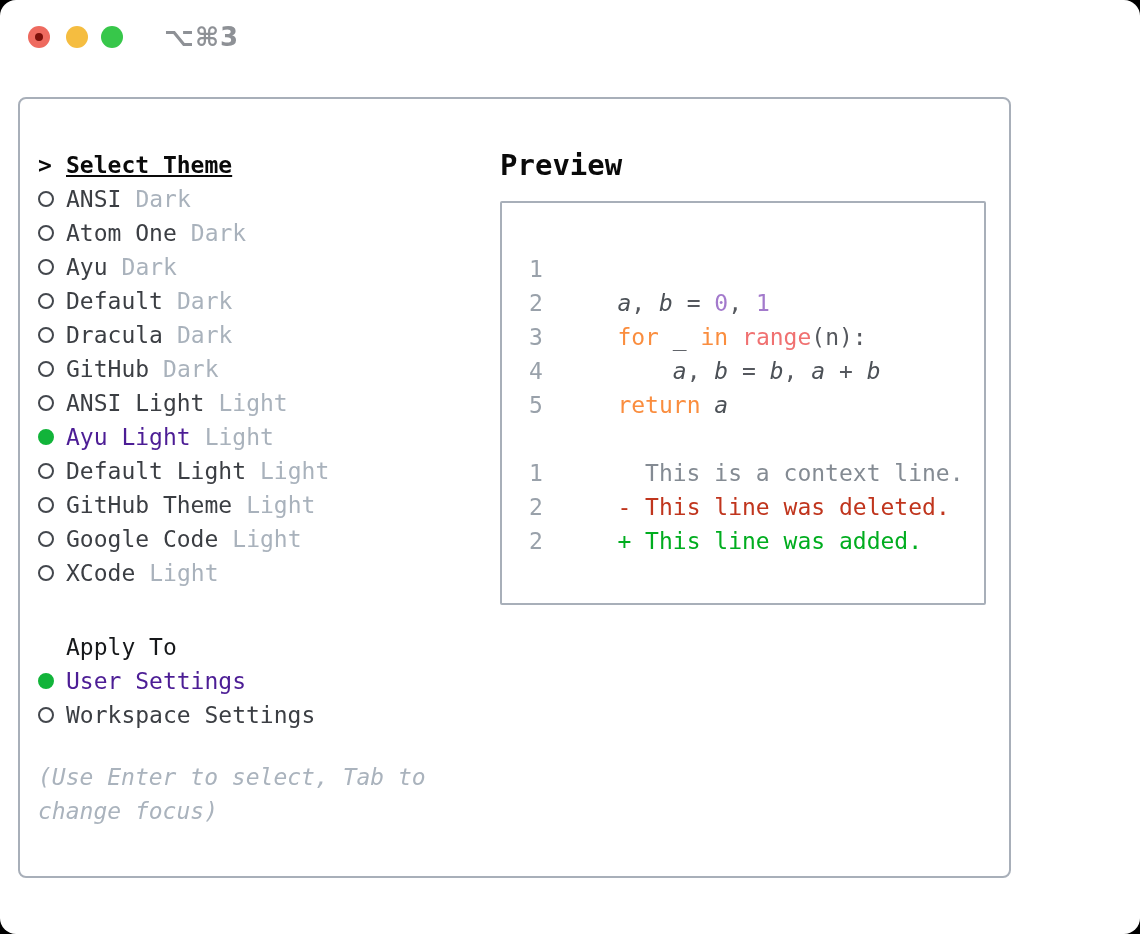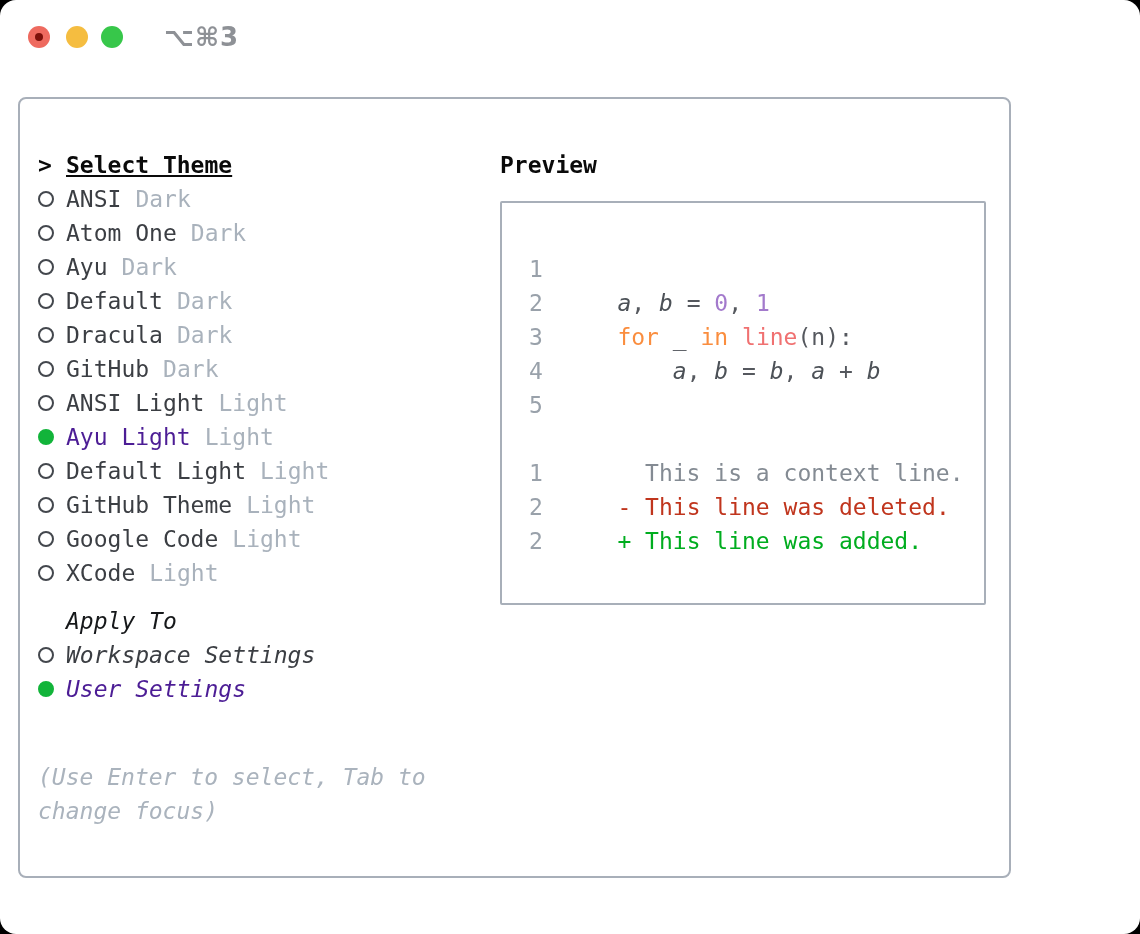--- a/index.html
+++ b/index.html
@@ -32,40 +32,40 @@
   }
   
   .main-box{
     position:absolute;left:18px;top:97px;width:993px;height:781px;
     border:2px solid #a8afb9;border-radius:8px;background:#fff;
     box-sizing:border-box;
   }
   
   .mono{font-size:23px;line-height:34px;color:#3b3e43;}
   .theme-list{position:absolute;left:38px;top:148px;}
-  .apply-list{position:absolute;left:38px;top:604px;font-style:italic;}
+  .apply-list{position:absolute;left:38px;top:630px;}
   .row{height:34px;display:flex;align-items:center;white-space:pre;}
   .bullet{width:28px;display:flex;align-items:center;flex:0 0 28px;}
   .ring{
     width:12px;height:12px;border:2px solid #43474d;border-radius:50%;
     box-sizing:content-box;background:transparent;
   }
   .row.selected .ring{background:#12b43a;border-color:#12b43a;}
   .name{color:#3b3e43;margin-right:14px;}
   .row.selected .name{color:#4c1d95;}
   .variant{color:#a9b2bc;}
   .header-row .name{font-weight:bold;color:#0a0a0a;margin-right:0;text-decoration:underline;}
   .prompt-glyph{font-weight:bold;color:#0a0a0a;}
   .apply-header{color:#16181a;}
   .hint{position:absolute;left:38px;top:760px;color:#aab3bd;}
   .hint div{height:34px;line-height:34px;white-space:pre;font-style:italic;}
   
   .preview-title{
     position:absolute;left:500px;top:148px;height:34px;line-height:34px;
-    font-weight:bold;color:#0a0a0a;font-size:23px;
+    font-weight:bold;color:#0a0a0a;font-size:29px;
   }
   .preview-box{
     position:absolute;left:500px;top:201px;width:486px;height:404px;
     border:2px solid #a8afb9;border-radius:2px;box-sizing:border-box;
     background:#fff;
   }
   .code{position:absolute;left:27px;top:49px;font-size:23px;line-height:34px;}
   .code-line{height:34px;display:flex;align-items:center;white-space:pre;}
   .ln{color:#99a1aa;width:33px;flex:0 0 33px;}
   .line-content{white-space:pre;}
@@ -166,27 +166,27 @@
       </div>
   </div>
 
   <div class="apply-list mono">
     <div class="row">
       <span class="bullet"></span>
       <span class="apply-header">Apply To</span>
     </div>
     <div>
 
-    <div class="row item">
+    <div class="row item selected">
+          <span class="bullet"><span class="ring"></span></span>
+          <span class="name">User Settings</span>
+        </div>
+        <div class="row item">
           <span class="bullet"><span class="ring"></span></span>
           <span class="name">Workspace Settings</span>
-        </div>
-        <div class="row item selected">
-          <span class="bullet"><span class="ring"></span></span>
-          <span class="name">User Settings</span>
         </div>
       </div>
   </div>
 
   <div class="hint mono">
     <div>(Use Enter to select, Tab to</div>
     <div>change focus)</div>
   </div>
 
   <div class="preview-title">Preview</div>
@@ -196,28 +196,29 @@
 
     <div class="code-line">
           <span class="ln">1</span>
         </div>
         <div class="code-line">
           <span class="ln">2</span>
           <span class="line-content"><span class="tok fg">    </span><span class="tok var">a</span><span class="tok fg">, </span><span class="tok var">b</span><span class="tok fg"> = </span><span class="tok num">0</span><span class="tok fg">, </span><span class="tok num">1</span></span>
         </div>
         <div class="code-line">
           <span class="ln">3</span>
-          <span class="line-content"><span class="tok fg">    </span><span class="tok kw">for</span><span class="tok fg"> _ </span><span class="tok kw">in</span><span class="tok fg"> </span><span class="tok bi">line</span><span class="tok fg">(n):</span></span>
+          <span class="line-content"><span class="tok fg">    </span><span class="tok kw">for</span><span class="tok fg"> _ </span><span class="tok kw">in</span><span class="tok fg"> </span><span class="tok bi">range</span><span class="tok fg">(n):</span></span>
         </div>
         <div class="code-line">
           <span class="ln">4</span>
           <span class="line-content"><span class="tok fg">        </span><span class="tok var">a</span><span class="tok fg">, </span><span class="tok var">b</span><span class="tok fg"> = </span><span class="tok var">b</span><span class="tok fg">, </span><span class="tok var">a</span><span class="tok fg"> + </span><span class="tok var">b</span></span>
         </div>
         <div class="code-line">
           <span class="ln">5</span>
+          <span class="line-content"><span class="tok fg">    </span><span class="tok kw">return</span><span class="tok fg"> </span><span class="tok var">a</span></span>
         </div>
         <div class="code-line">
           <span class="ln"></span>
           <span class="line-content"></span>
         </div>
         <div class="code-line">
           <span class="ln">1</span>
           <span class="line-content"><span class="tok ctx">      This is a context line.</span></span>
         </div>
         <div class="code-line">

